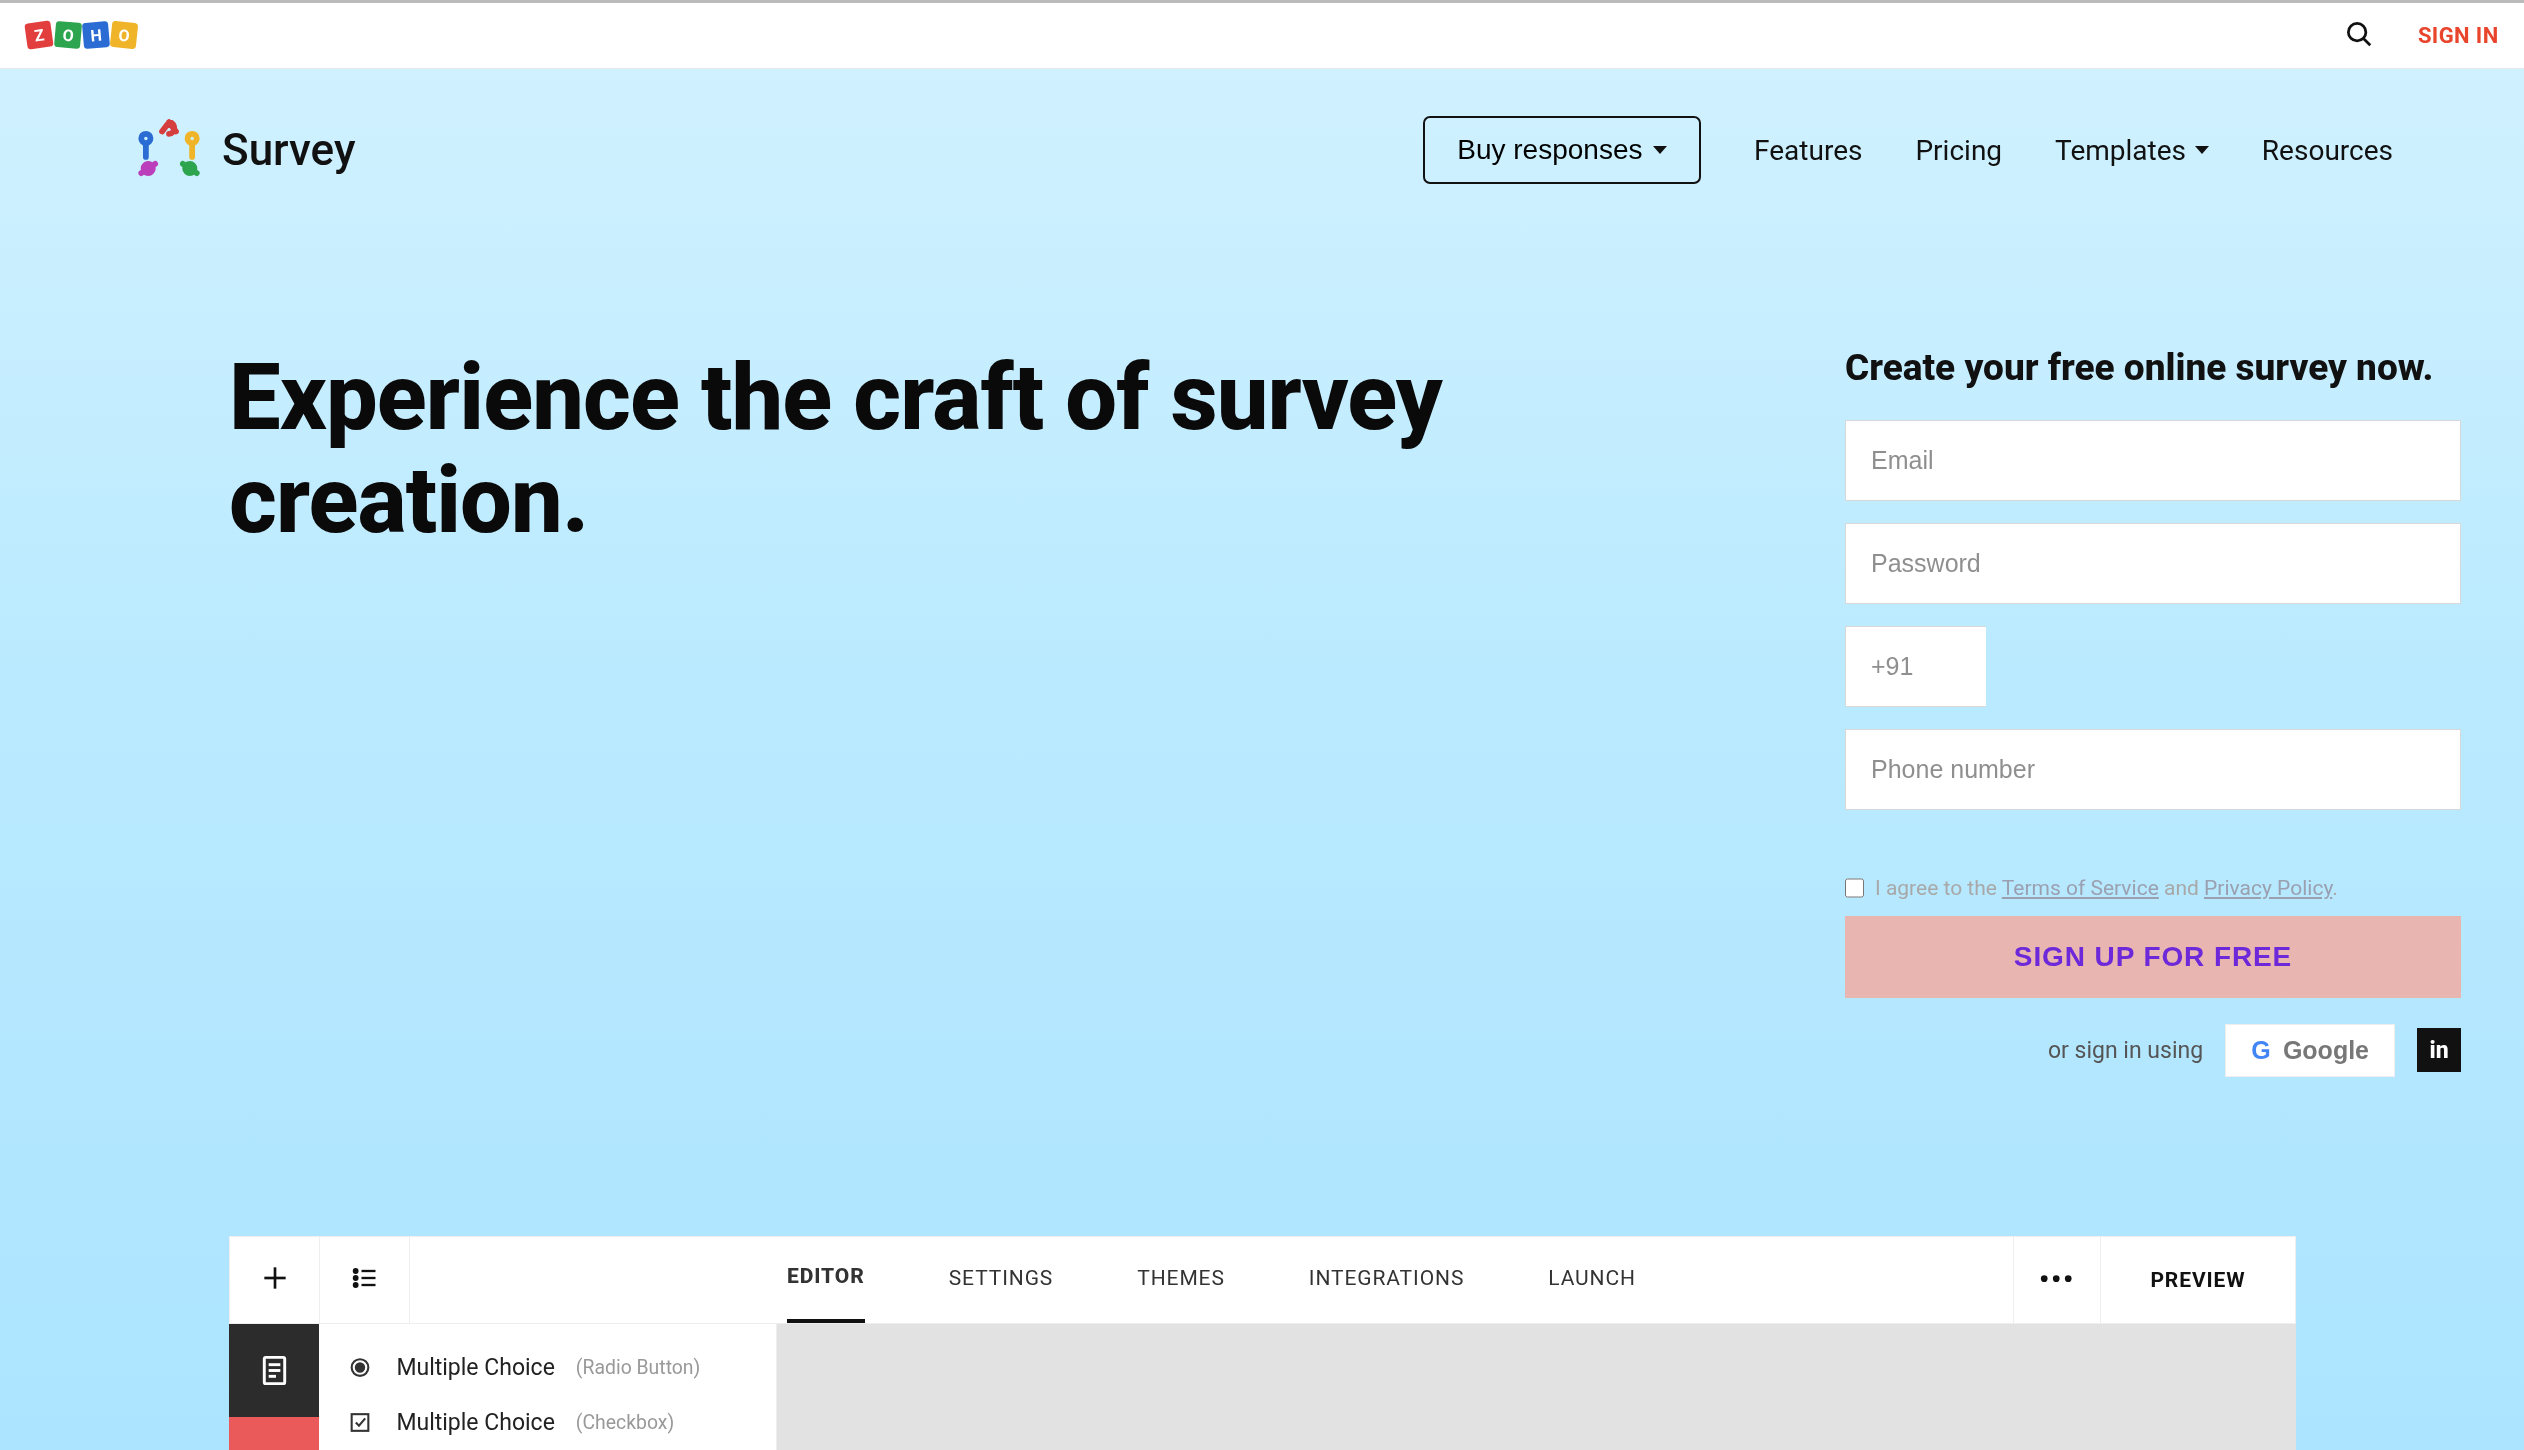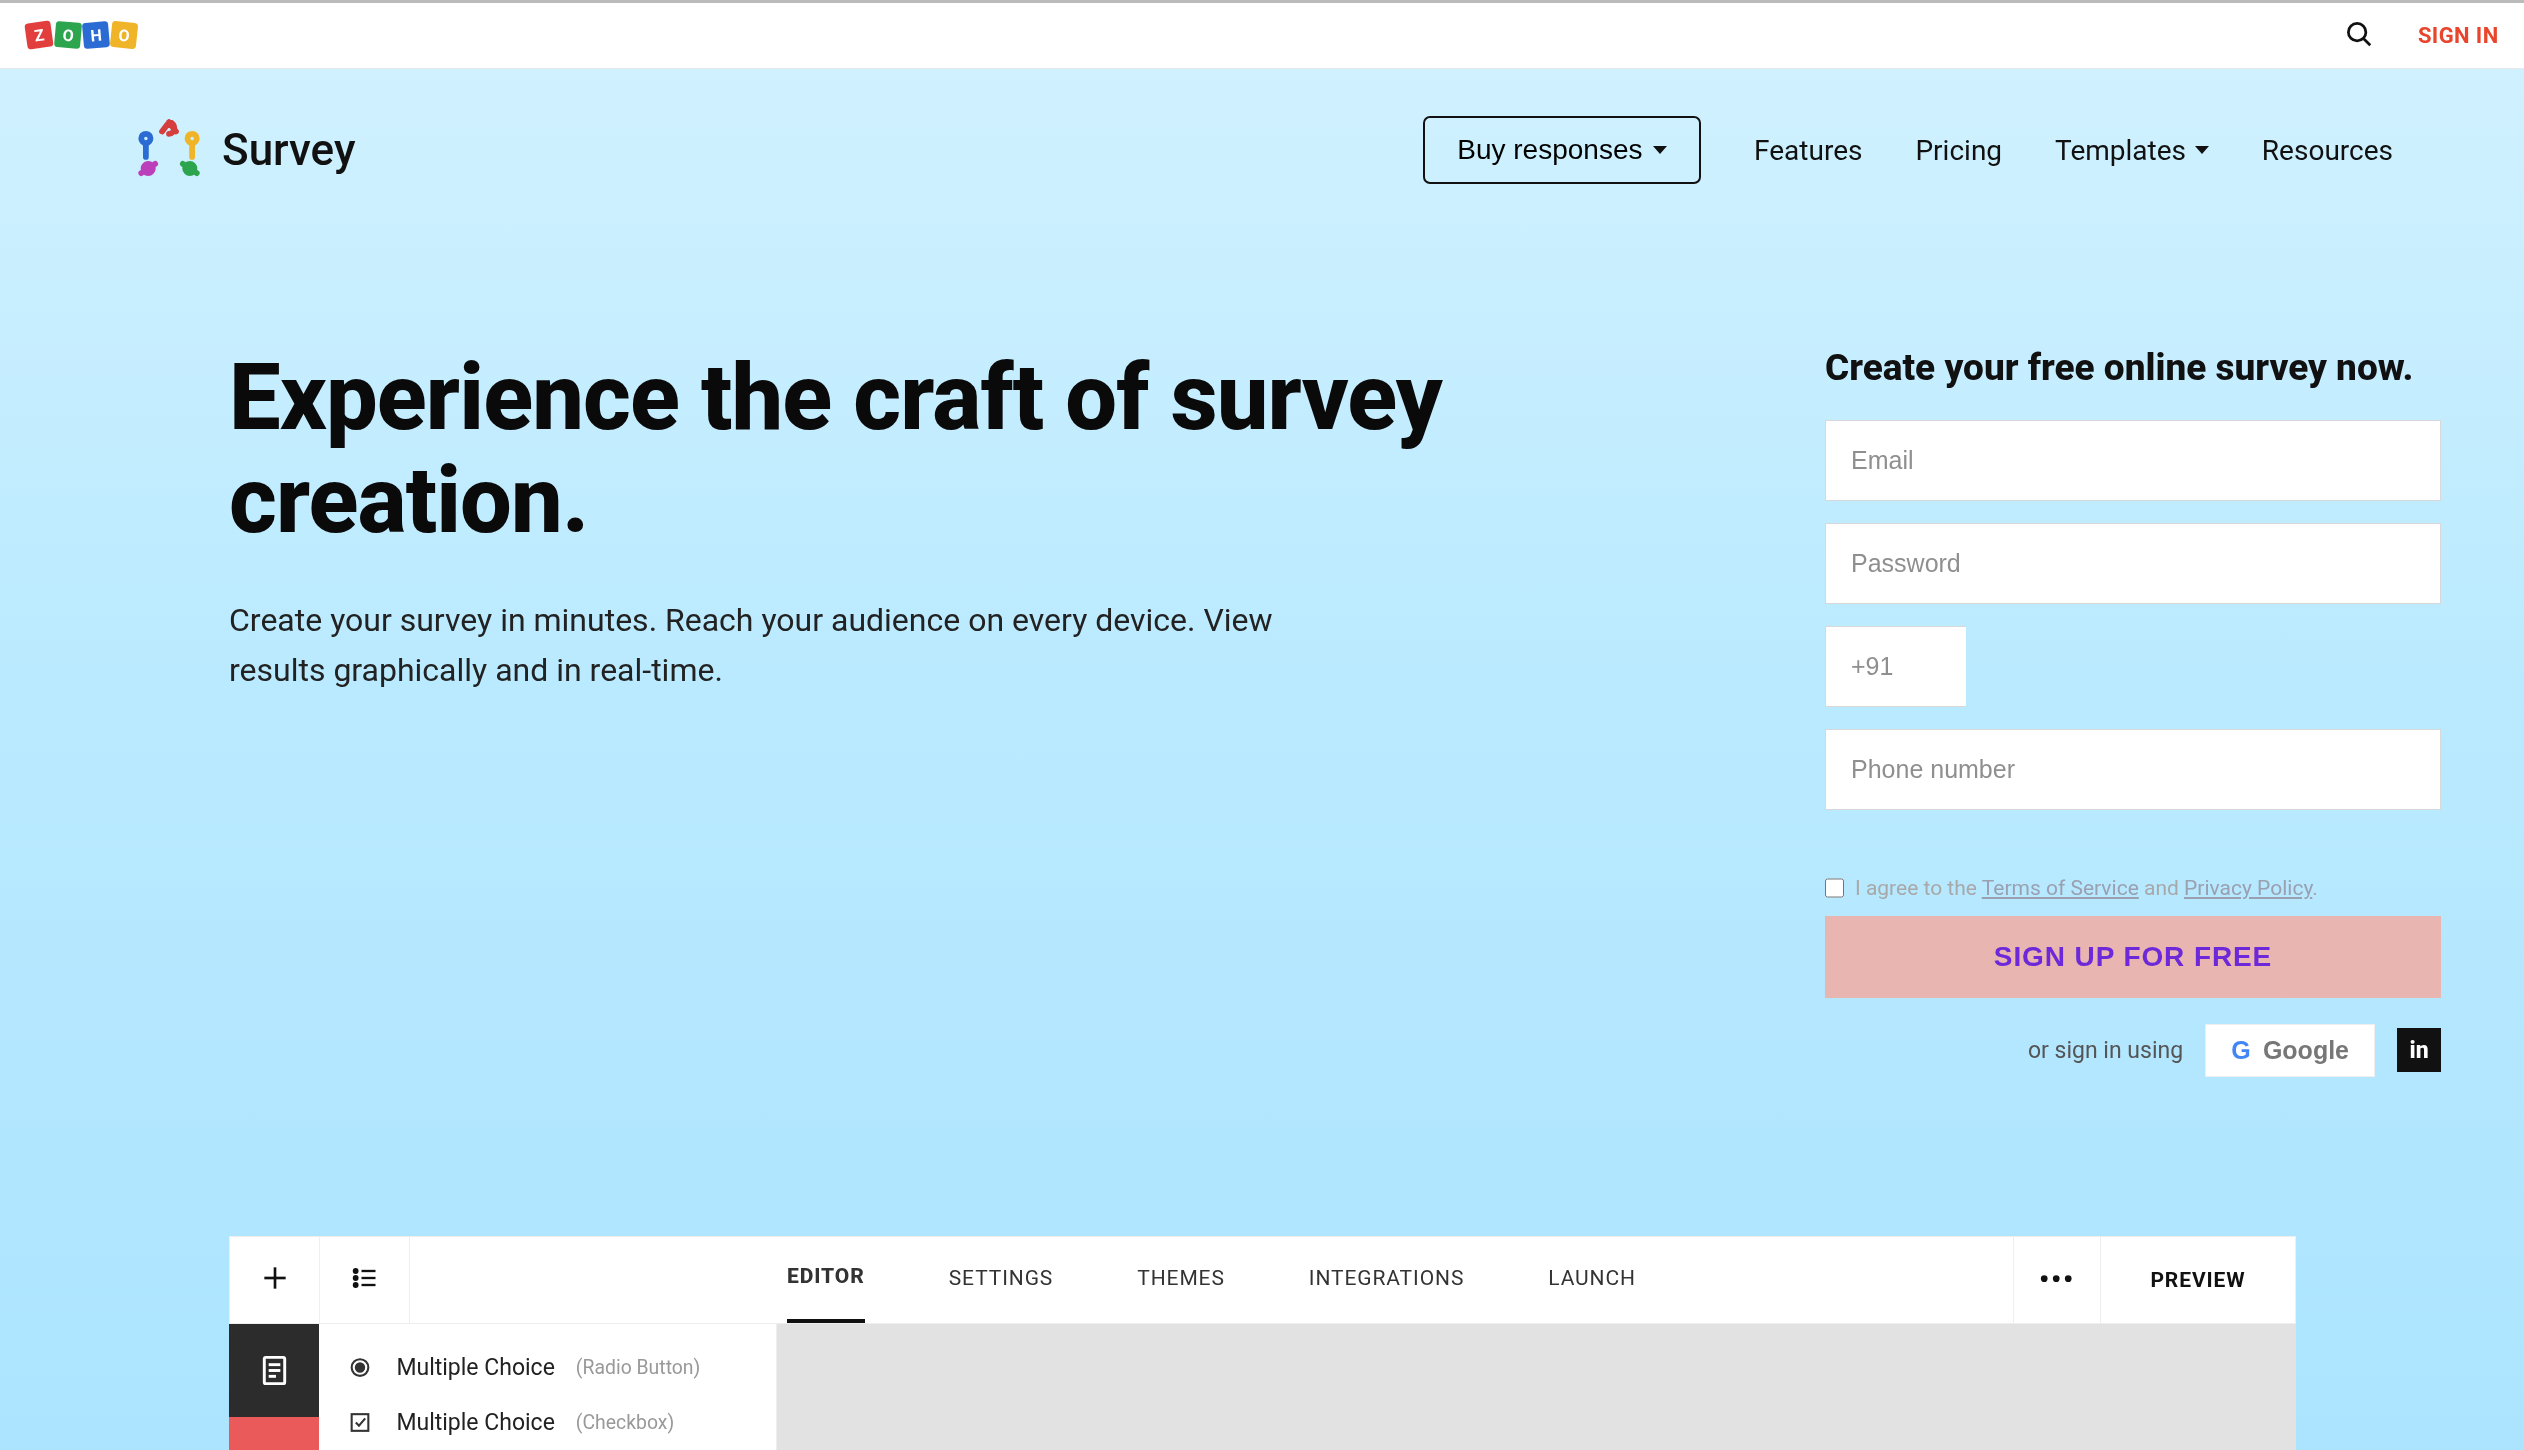--- a/index.html
+++ b/index.html
@@ -70,21 +70,21 @@
   }
   .caret-down { width:0; height:0; border-left:7px solid transparent; border-right:7px solid transparent; border-top:8.8px solid #111; display:inline-block;}
   .nav-link {
     font-size:28px; color:#111; text-decoration:none; cursor:pointer;
     display:inline-flex; align-items:center; gap:8.8px;
   }
 
   
   .hero-body {
     display:flex;
-    padding: 159px 84px 159px 229px;
+    padding: 159px 64px 159px 229px;
     gap: 106px;
     align-items:flex-start;
   }
   .hero-left { flex: 1.5; }
   .hero-title {
     font-size: 92px;
     line-height: 1.12;
     font-weight: 800;
     letter-spacing:-0.9px;
     color:#0a0a0a;
@@ -266,21 +266,20 @@
         <span>Templates</span>
         <span class="caret-down"></span>
       </a>
       <a class="nav-link">Resources</a>
     </div>
   </div>
 
   <div class="hero-body">
     <div class="hero-left">
       <h1 class="hero-title">Experience the craft of survey creation.</h1>
-      <p class="hero-sub">Create your survey in minutes. Reach your audience on every device. View results graphically and in real-time.</p>
     </div>
 
     <div class="signup">
       <h2 class="signup-title">Create your free online survey now.</h2>
       <input class="field" type="text" placeholder="Email" style="">
       <input class="field" type="password" placeholder="Password" style="">
       <div class="phone-row">
         <input class="field cc" type="text" placeholder="+91" style="">
         <input class="field phone" type="text" placeholder="Phone number" style="">
       </div>

